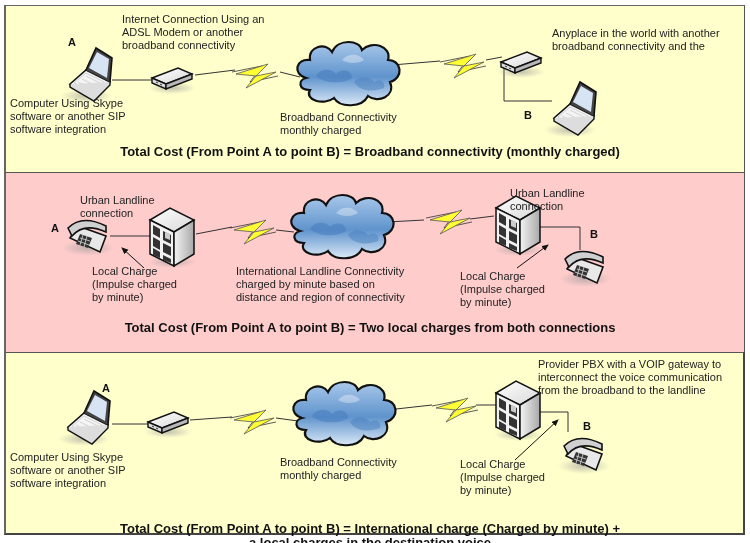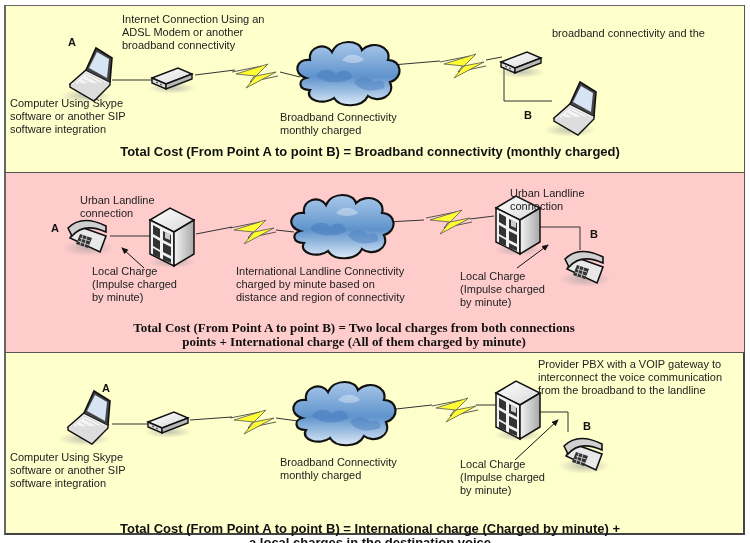--- a/index.html
+++ b/index.html
@@ -161,20 +161,21 @@
 <div class="lbl" style="left:10px;top:97px;width:124px;">
   <div>Computer Using Skype</div>
   <div>software or another SIP</div>
   <div>software integration</div>
 </div>
 <div class="lbl" style="left:280px;top:111px;width:130px;">
   <div>Broadband Connectivity</div>
   <div>monthly charged</div>
 </div>
 <div class="lbl" style="left:552px;top:27px;width:196px;">
+  <div>Anyplace in the world with another</div>
   <div>broadband connectivity and the</div>
 </div>
 <div class="total" style="left:60px;top:145px;width:620px;">
   <div>Total Cost (From Point A to point B) = Broadband connectivity (monthly charged)</div>
 </div>
 
 <div class="ptlbl" style="left:51px;top:222px;">A</div>
 <div class="ptlbl" style="left:590px;top:228px;">B</div>
 <div class="lbl" style="left:80px;top:194px;width:100px;">
   <div>Urban Landline</div>
@@ -192,23 +193,22 @@
 <div class="lbl" style="left:460px;top:270px;width:100px;">
   <div>Local Charge</div>
   <div>(Impulse charged</div>
   <div>by minute)</div>
 </div>
 <div class="lbl" style="left:236px;top:265px;width:200px;">
   <div>International Landline Connectivity</div>
   <div>charged by minute based on</div>
   <div>distance and region of connectivity</div>
 </div>
-<div class="total" style="left:44px;top:321px;width:620px;font-family:Liberation Serif, serif;">
+<div class="total" style="left:60px;top:321px;width:620px;">
   <div>Total Cost (From Point A to point B) = Two local charges from both connections</div>
-  <div>points + International charge (All of them charged by minute)</div>
 </div>
 
 <div class="ptlbl" style="left:102px;top:382px;">A</div>
 <div class="ptlbl" style="left:583px;top:420px;">B</div>
 <div class="lbl" style="left:10px;top:451px;width:124px;">
   <div>Computer Using Skype</div>
   <div>software or another SIP</div>
   <div>software integration</div>
 </div>
 <div class="lbl" style="left:280px;top:456px;width:130px;">

